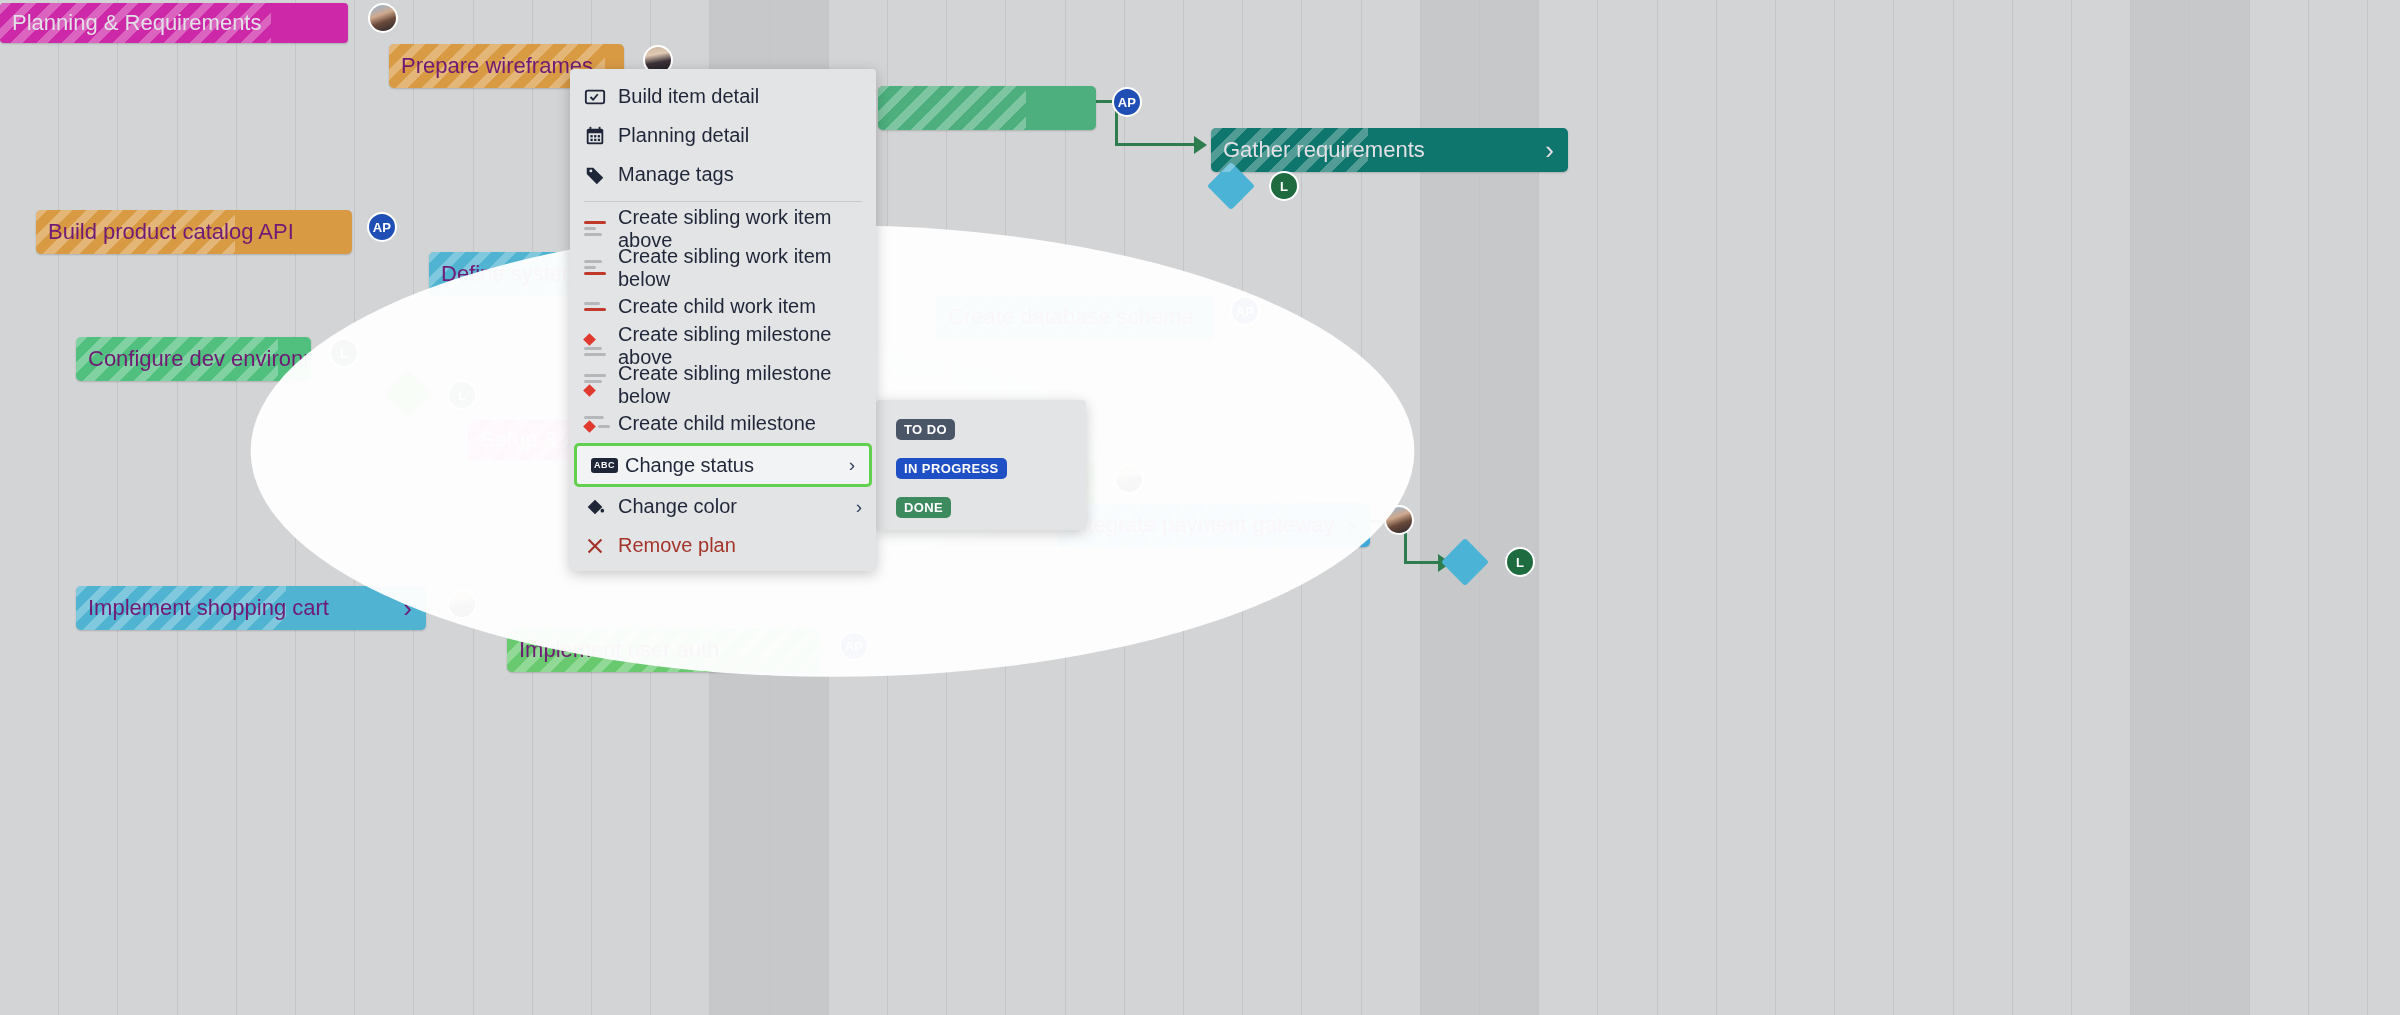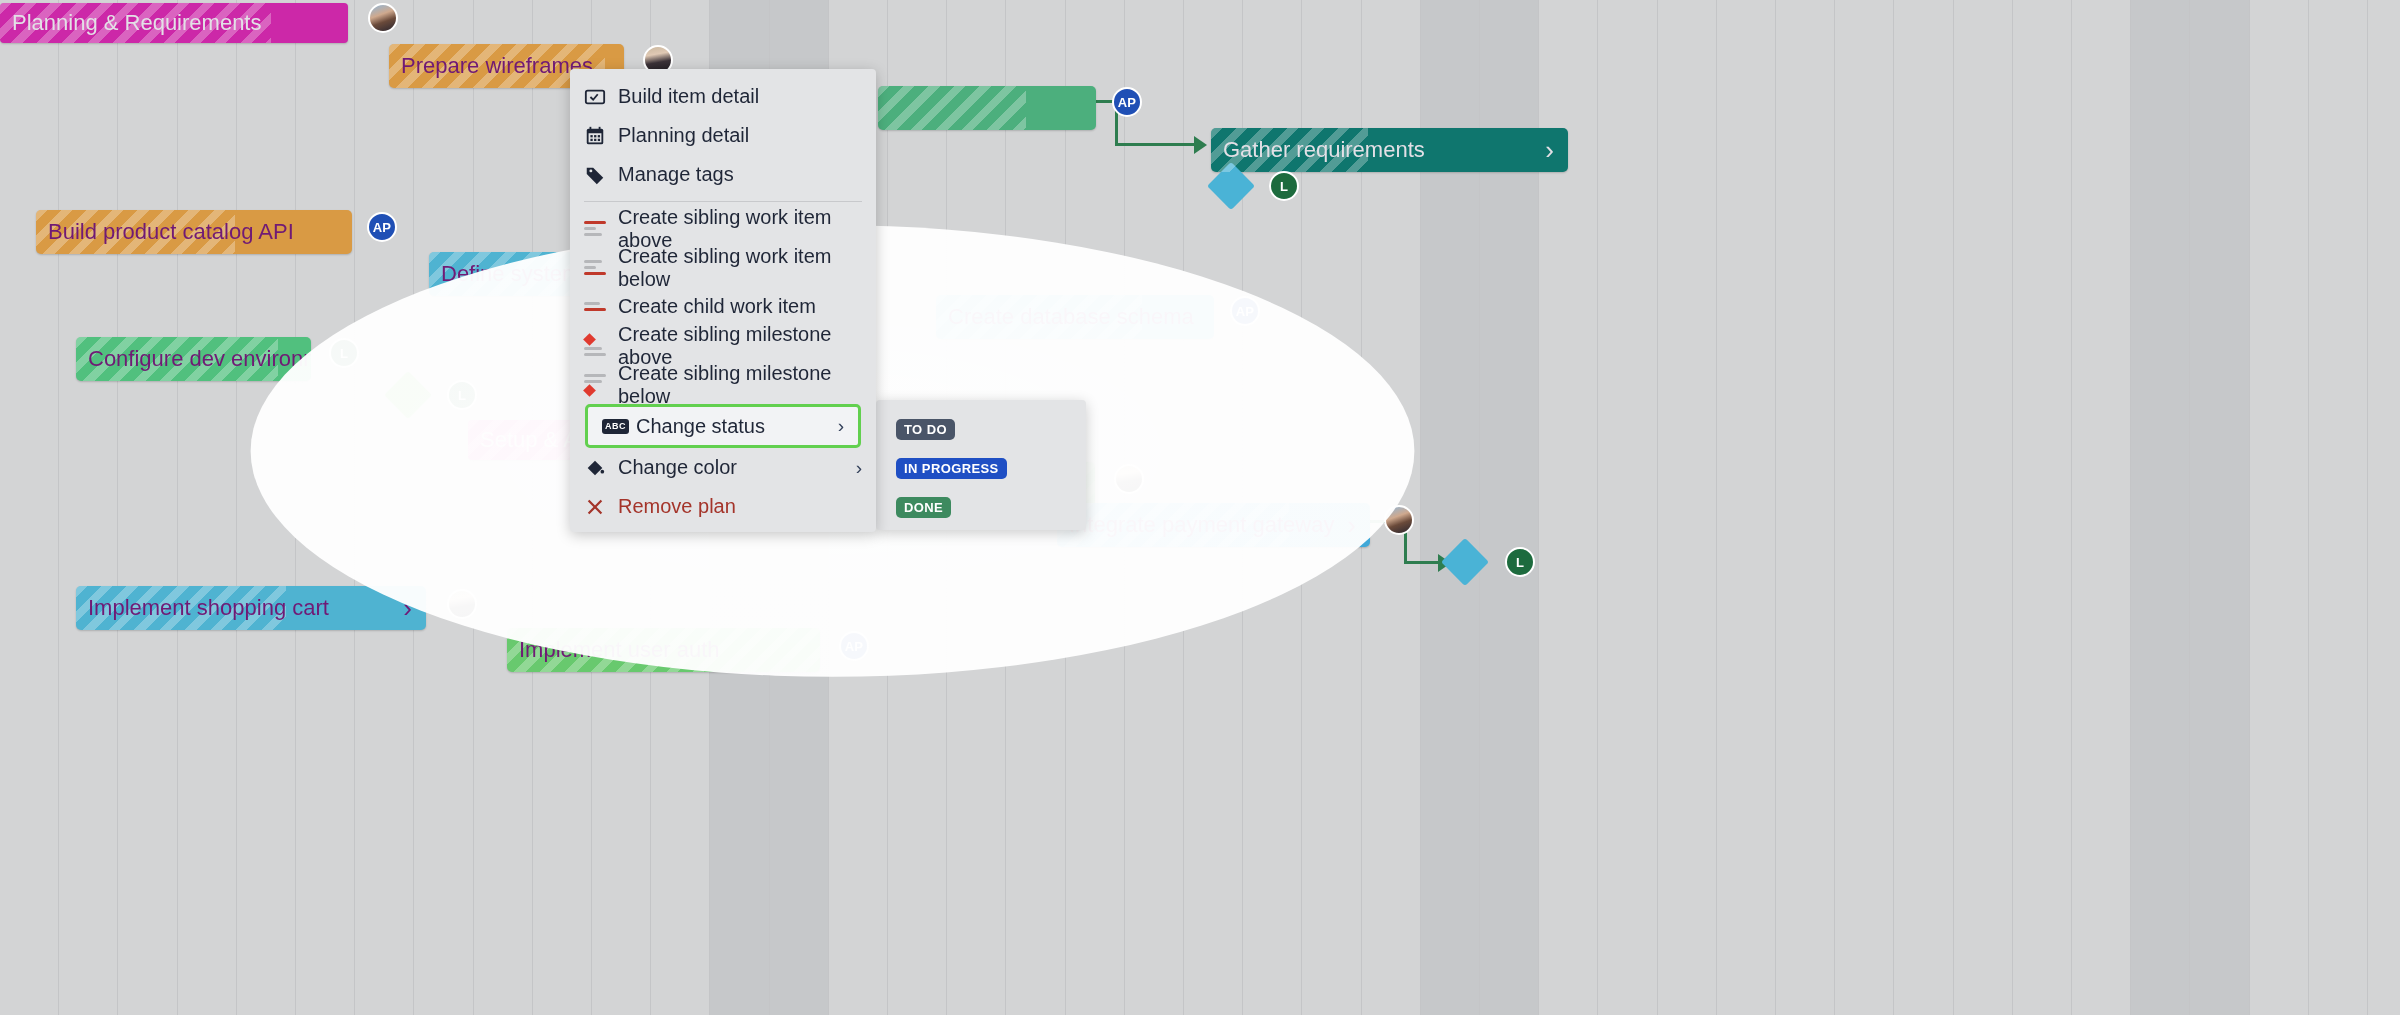--- a/index.html
+++ b/index.html
@@ -87,21 +87,21 @@
   }
   .mi .ico {
     width: 30px; min-width: 30px; display: flex; align-items: center; justify-content: flex-start;
   }
   .mi .mlabel { padding-left: 4px; }
   .mi .sub { margin-left: auto; font-size: 19px; color: #33405a; }
   .mi.danger { color: #a4342a; }
   .mi.highlight {
     background: #f2f3f5;
     border: 3px solid #62d04f; border-radius: 5px;
-    margin: 0 15px; height: 44px;
+    margin: 0 4px; height: 44px;
   }
   .msep { height: 1px; background: #c8c9cc; margin: 7px 14px; }
   .ic-dia { width:9px; height:9px; background:#e03a2f; transform:rotate(45deg); margin-left:1px; }
   .ic-stack { display:flex; flex-direction:column; gap:3px; width:22px; align-items:flex-start; }
 
   .abc-badge {
     background:#1f2637; color:#fff; font-size:9px; font-weight:bold;
     border-radius:3px; padding:3px 3px; letter-spacing:.5px; line-height:1;
   }
 
@@ -377,20 +377,32 @@
         <div class="mi">
           <span class="ico">
             <span class="ic-stack">
               <i class="" style="width: 22px; height: 3px; border-radius: 2px; display: block; background: rgb(182, 183, 186);"></i>
               <i class="" style="width: 18px; height: 3px; border-radius: 2px; display: block; background: rgb(182, 183, 186);"></i>
               <span class="ic-dia" style="display: block;"></span>
             </span>
           </span>
           <span class="mlabel">Create sibling milestone below</span>
         </div>
+        <div class="mi">
+          <span class="ico">
+            <span class="ic-stack">
+              <i class="" style="width: 20px; height: 3px; border-radius: 2px; display: block; background: rgb(182, 183, 186);"></i>
+              <span style="display: flex; align-items: center; gap: 4px;">
+                <span class="ic-dia" style="display: block;"></span>
+                <i class="" style="width: 12px; height: 3px; border-radius: 2px; display: block; background: rgb(182, 183, 186);"></i>
+              </span>
+            </span>
+          </span>
+          <span class="mlabel">Create child milestone</span>
+        </div>
         <div class="mi highlight">
           <span class="ico">
             <span class="abc-badge">ABC</span>
           </span>
           <span class="mlabel">Change status</span>
           <span class="sub">›</span>
         </div>
         <div class="mi">
           <span class="ico">
             <svg width="22" height="22" viewBox="0 0 24 24">

